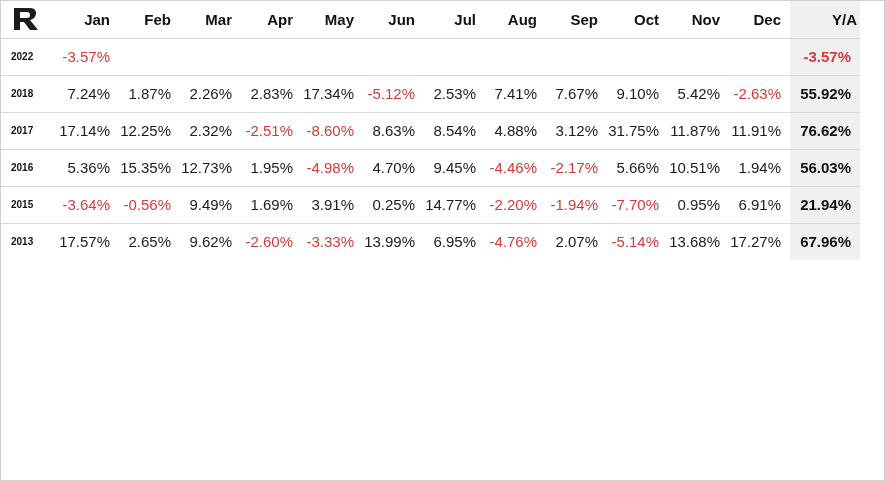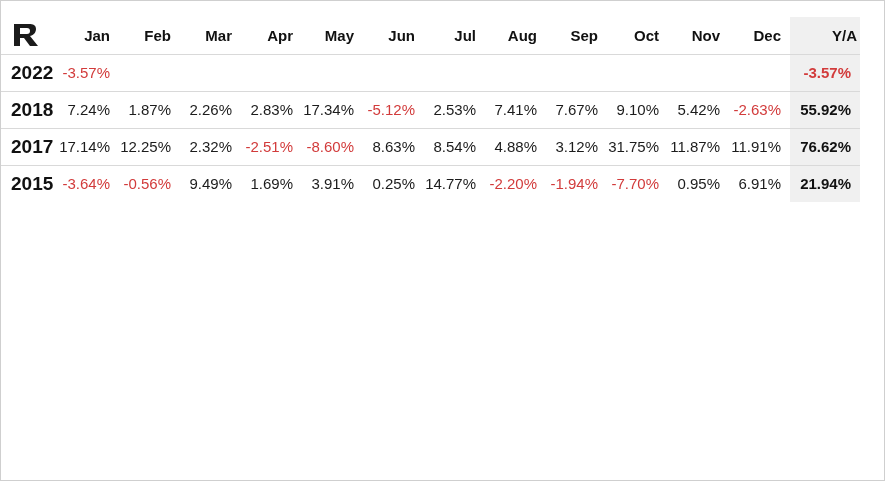--- a/index.html
+++ b/index.html
@@ -18,21 +18,20 @@
     height: 481px;
     box-sizing: border-box;
     border: 1px solid #cfcfcf;
     background: #fff;
     position: relative;
   }
   table.returns {
     border-collapse: collapse;
     width: 808px;
     table-layout: fixed;
-    margin-top: 16px;
   }
   table.returns th, table.returns td {
     border-bottom: 1px solid #d9d9d9;
     padding: 0;
     height: 37px;
     font-size: 15px;
     text-align: right;
     vertical-align: middle;
     padding-right: 9px;
     box-sizing: border-box;
@@ -55,21 +54,21 @@
     background: #f0f0f0;
     text-align: right;
     padding-right: 3px;
   }
   tbody td.year {
     font-weight: bold;
     color: #111;
     text-align: left;
     padding-left: 10px;
     padding-right: 0;
-    font-size: 19px;
+    font-size: 10px;
   }
   tbody td.ya {
     background: #f0f0f0;
     font-weight: bold;
     color: #111;
   }
   td.pos { color: #1c1c1c; }
   td.neg { color: #d23b3b; }
   td.ya.neg { color: #d23b3b; }
   td.empty { }
@@ -174,30 +173,62 @@
           <td class="pos">8.63%</td>
           <td class="pos">8.54%</td>
           <td class="pos">4.88%</td>
           <td class="pos">3.12%</td>
           <td class="pos">31.75%</td>
           <td class="pos">11.87%</td>
           <td class="pos">11.91%</td>
           <td class="ya">76.62%</td>
         </tr>
         <tr>
+          <td class="year">2016</td>
+          <td class="pos">5.36%</td>
+          <td class="pos">15.35%</td>
+          <td class="pos">12.73%</td>
+          <td class="pos">1.95%</td>
+          <td class="neg">-4.98%</td>
+          <td class="pos">4.70%</td>
+          <td class="pos">9.45%</td>
+          <td class="neg">-4.46%</td>
+          <td class="neg">-2.17%</td>
+          <td class="pos">5.66%</td>
+          <td class="pos">10.51%</td>
+          <td class="pos">1.94%</td>
+          <td class="ya">56.03%</td>
+        </tr>
+        <tr>
           <td class="year">2015</td>
           <td class="neg">-3.64%</td>
           <td class="neg">-0.56%</td>
           <td class="pos">9.49%</td>
           <td class="pos">1.69%</td>
           <td class="pos">3.91%</td>
           <td class="pos">0.25%</td>
           <td class="pos">14.77%</td>
           <td class="neg">-2.20%</td>
           <td class="neg">-1.94%</td>
           <td class="neg">-7.70%</td>
           <td class="pos">0.95%</td>
           <td class="pos">6.91%</td>
           <td class="ya">21.94%</td>
         </tr>
+        <tr>
+          <td class="year">2013</td>
+          <td class="pos">17.57%</td>
+          <td class="pos">2.65%</td>
+          <td class="pos">9.62%</td>
+          <td class="neg">-2.60%</td>
+          <td class="neg">-3.33%</td>
+          <td class="pos">13.99%</td>
+          <td class="pos">6.95%</td>
+          <td class="neg">-4.76%</td>
+          <td class="pos">2.07%</td>
+          <td class="neg">-5.14%</td>
+          <td class="pos">13.68%</td>
+          <td class="pos">17.27%</td>
+          <td class="ya">67.96%</td>
+        </tr>
       </tbody>
   </table>
 </div>
 
 </body></html>

